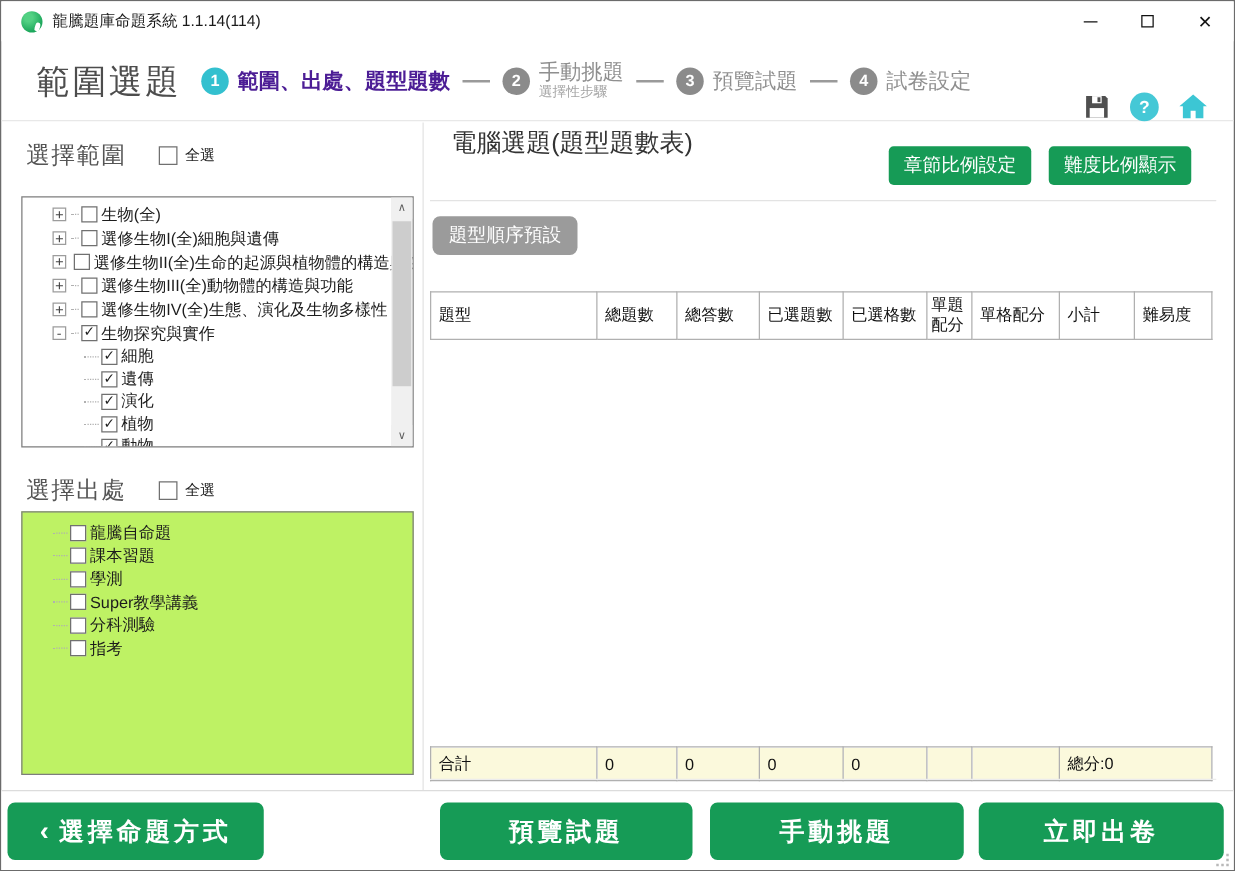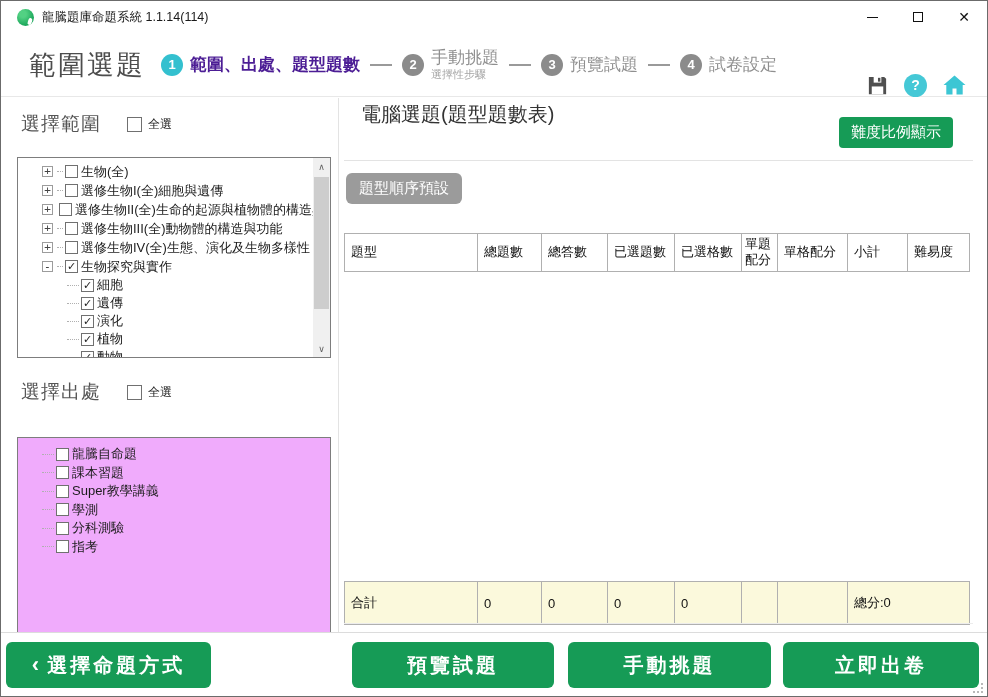--- a/index.html
+++ b/index.html
@@ -40,21 +40,21 @@
   .v-divider { position:absolute; left:337px; top:97px; width:1px; height:534px; background:#e3e3e3; }
 
   
   .section-title-row { position:absolute; display:flex; align-items:center; }
   .section-title { font-size:19px; color:#555; letter-spacing:1px; margin-right:26px; }
   .cb { width:13px; height:13px; border:1px solid #707070; background:#fff; display:inline-flex; align-items:center; justify-content:center; font-size:11px; font-weight:bold; color:#222; line-height:1; flex:0 0 auto; cursor:pointer; }
   .cb-lg { width:15px; height:15px; }
   .select-all-label { font-size:12px; color:#222; margin-left:6px; }
 
   .tree-box { position:absolute; left:16px; top:156px; width:314px; height:201px; border:1px solid #7d7d7d; background:#fff; overflow:hidden; padding-top:4px; }
-  .src-box { position:absolute; left:16px; top:436px; width:314px; height:211px; border:1px solid #7d7d7d; background:#f0abfc; padding-top:7px; }
+  .src-box { position:absolute; left:16px; top:408px; width:314px; height:211px; border:1px solid #7d7d7d; background:#bef264; padding-top:7px; }
   .tree-row { display:flex; align-items:center; height:19px; font-size:13px; color:#1c1c1c; padding-left:24px; cursor:default; }
   .tree-row.child { padding-left:49px; height:18px; }
   .expander { width:11px; height:11px; border:1px solid #9c9c9c; background:#fff; display:flex; align-items:center; justify-content:center; font-size:11px; line-height:1; color:#444; margin-right:4px; flex:0 0 auto; cursor:pointer; font-family:"DejaVu Sans Mono",monospace; }
   .dotline { width:6px; border-top:1px dotted #b0b0b0; margin-right:2px; }
   .dotline-child { width:12px; border-top:1px dotted #b0b0b0; margin-right:2px; }
   .tree-label { margin-left:3px; white-space:nowrap; }
   .scrollbar { position:absolute; right:0; top:0; width:17px; height:199px; background:#f0f0f0; }
   .scroll-arrow { position:absolute; left:0; width:17px; height:17px; display:flex; align-items:center; justify-content:center; font-size:9px; color:#5f5f5f; background:#f0f0f0; cursor:pointer; }
   .scroll-up { top:0; }
   .scroll-down { bottom:0; }
@@ -66,21 +66,21 @@
   .btn-green-sm { background:#169b56; color:#fff; font-size:15px; padding:6px 12px; border-radius:4px; border:none; cursor:pointer; font-family:inherit; }
   .main-divider { position:absolute; left:343px; top:159px; width:629px; height:1px; background:#e3e3e3; }
   .btn-preset { position:absolute; left:345px; top:172px; background:#9b9b9b; color:#fff; font-size:15px; padding:6px 13px; border-radius:6px; border:none; cursor:pointer; font-family:inherit; }
 
   .table-wrap { position:absolute; left:343px; top:232px; width:625px; height:392px; }
   table { border-collapse:collapse; table-layout:fixed; width:625px; }
   th, td { border:1px solid #b0b0b0; font-size:13px; font-weight:normal; text-align:left; padding:2px 6px; color:#111; overflow:hidden; }
   .hdr-table th { height:37px; vertical-align:middle; background:#fff; }
   .th-wrap { line-height:1.25; padding:2px 3px; }
   .ftr-table { position:absolute; left:0; bottom:0; }
-  .ftr-table td { height:43px; background:#fbf9dc; vertical-align:middle; }
+  .ftr-table td { height:27px; background:#fbf9dc; vertical-align:middle; }
   .panel-bottom-line { position:absolute; left:343px; top:622px; width:629px; height:1px; background:#ececec; }
 
   
   .bottombar { position:absolute; left:0; top:631px; width:100%; height:64px; background:#fff; border-top:1px solid #dcdcdc; }
   .btn-big { position:absolute; top:9px; height:46px; background:#169b56; color:#fff; border:none; border-radius:6px; font-size:20px; font-weight:bold; letter-spacing:3px; cursor:pointer; font-family:inherit; display:flex; align-items:center; justify-content:center; }
   .btn-back { left:5px; width:205px; }
   .btn-back .chev { font-size:22px; font-weight:bold; margin-right:8px; letter-spacing:0; }
   .btn-preview { left:351px; width:202px; }
   .btn-manual { left:567px; width:203px; }
   .btn-generate { left:782px; width:196px; }
@@ -258,41 +258,42 @@
       <span class="tree-label">龍騰自命題</span>
     </div>
     <div class="tree-row" style="padding-left:24px; height:18.5px;">
       <span class="dotline-child"></span>
       <span class="cb"></span>
       <span class="tree-label">課本習題</span>
     </div>
     <div class="tree-row" style="padding-left:24px; height:18.5px;">
       <span class="dotline-child"></span>
       <span class="cb"></span>
+      <span class="tree-label">學測</span>
+    </div>
+    <div class="tree-row" style="padding-left:24px; height:18.5px;">
+      <span class="dotline-child"></span>
+      <span class="cb"></span>
       <span class="tree-label">Super教學講義</span>
-    </div>
-    <div class="tree-row" style="padding-left:24px; height:18.5px;">
-      <span class="dotline-child"></span>
-      <span class="cb"></span>
-      <span class="tree-label">學測</span>
     </div>
     <div class="tree-row" style="padding-left:24px; height:18.5px;">
       <span class="dotline-child"></span>
       <span class="cb"></span>
       <span class="tree-label">分科測驗</span>
     </div>
     <div class="tree-row" style="padding-left:24px; height:18.5px;">
       <span class="dotline-child"></span>
       <span class="cb"></span>
       <span class="tree-label">指考</span>
     </div>
   </div>
 
   <div class="main-title">電腦選題(題型題數表)</div>
   <div class="ratio-buttons">
+    <button class="btn-green-sm">章節比例設定</button>
     <button class="btn-green-sm">難度比例顯示</button>
   </div>
   <div class="main-divider"></div>
   <button class="btn-preset">題型順序預設</button>
 
   <div class="table-wrap">
     <table class="hdr-table">
       <colgroup>
         <col style="width:133px">
           <col style="width:64px">

